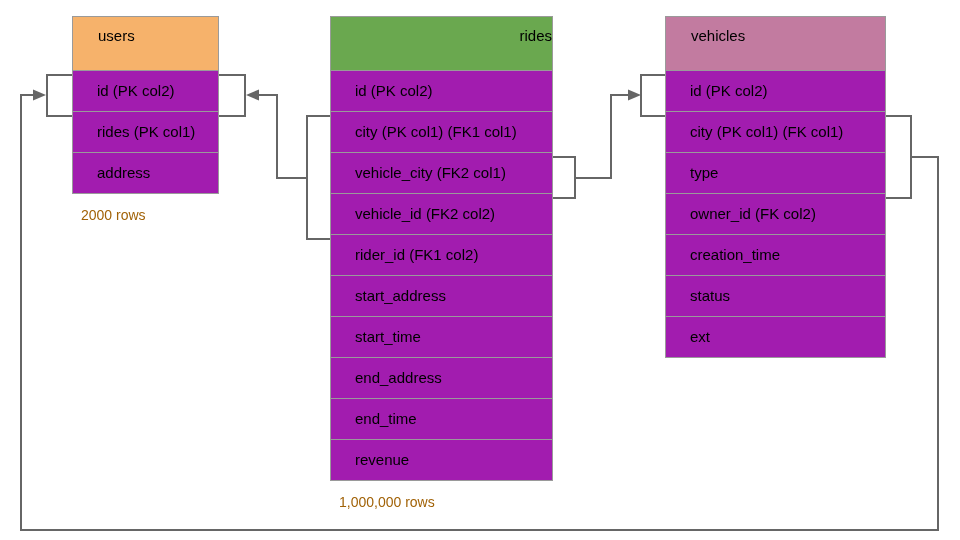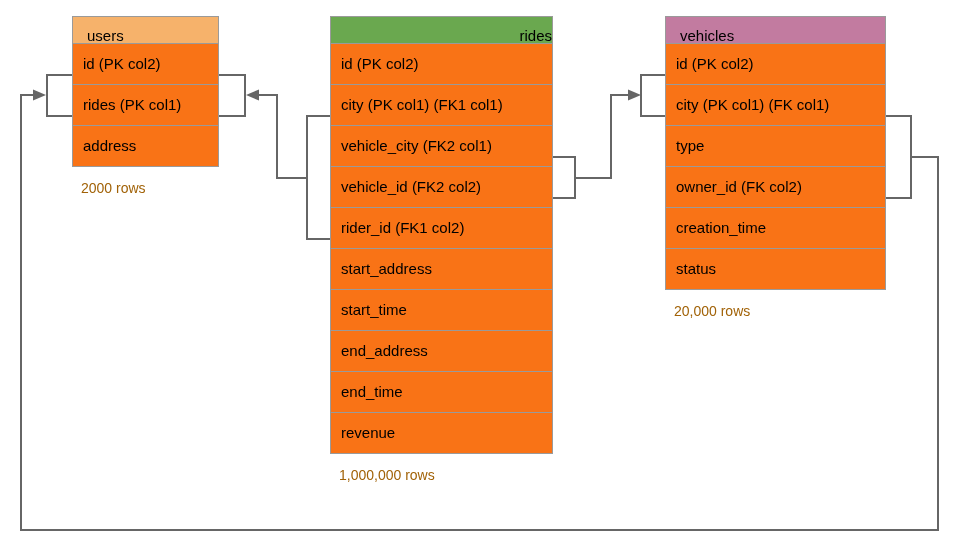--- a/index.html
+++ b/index.html
@@ -1,26 +1,26 @@
 <!DOCTYPE html>
 <html><head>
 <meta charset="utf-8">
 <style>
   * { margin:0; padding:0; box-sizing:border-box; }
   html,body { width:960px; height:540px; }
   body { font-family:"Liberation Sans", sans-serif; background:#ffffff; }
   .canvas { position:relative; width:960px; height:540px; background:#ffffff; overflow:hidden; }
   .db-table { position:absolute; background:#ffffff; z-index:2; }
   .thead {
-    height:28px; line-height:37px; padding-left:14px;
+    height:55px; line-height:37px; padding-left:25px;
     font-size:15px; color:#000; border:1px solid #9a9a9a;
   }
   .trow {
-    height:41px; line-height:40px; padding-left:10px;
-    font-size:15px; color:#000; background:#f97316;
+    height:41px; line-height:40px; padding-left:24px;
+    font-size:15px; color:#000; background:#a21caf;
     border-left:1px solid #9a9a9a; border-right:1px solid #9a9a9a; border-bottom:1px solid #9a9a9a;
     white-space:nowrap; overflow:hidden;
   }
   .rowcount { margin-top:13px; padding-left:9px; font-size:14px; color:#a16207; }
   svg.connectors { position:absolute; left:0; top:0; z-index:3; pointer-events:none; }
   svg.connectors polyline { fill:none; stroke-width:2; }
 </style>
 </head>
 <body>
 
@@ -50,21 +50,21 @@
   </div>
 
   <div class="db-table" style="left:665px; top:16px; width:221px;">
     <div class="thead" style="background: rgb(194, 123, 160);">vehicles</div>
     <div class="trow">id (PK col2)</div>
     <div class="trow">city (PK col1) (FK col1)</div>
     <div class="trow">type</div>
     <div class="trow">owner_id (FK col2)</div>
     <div class="trow">creation_time</div>
     <div class="trow">status</div>
-    <div class="rowcount">20,000 rows</div>
+    <div class="trow">ext</div>
   </div>
 
   <svg class="connectors" width="960" height="540" viewBox="0 0 960 540">
 
     <polyline class="conn-stroke" points="330,116 307,116 307,239 330,239" stroke="#666666"></polyline>
     <polyline class="conn-stroke" points="307,178 277,178 277,95 259,95" stroke="#666666"></polyline>
     <polygon class="conn-fill" points="246,95 259,89.5 259,100.5" fill="#666666"></polygon>
     <polyline class="conn-stroke" points="219,75 245,75 245,116 219,116" stroke="#666666"></polyline>
 
     <polyline class="conn-stroke" points="553,157 575,157 575,198 553,198" stroke="#666666"></polyline>

